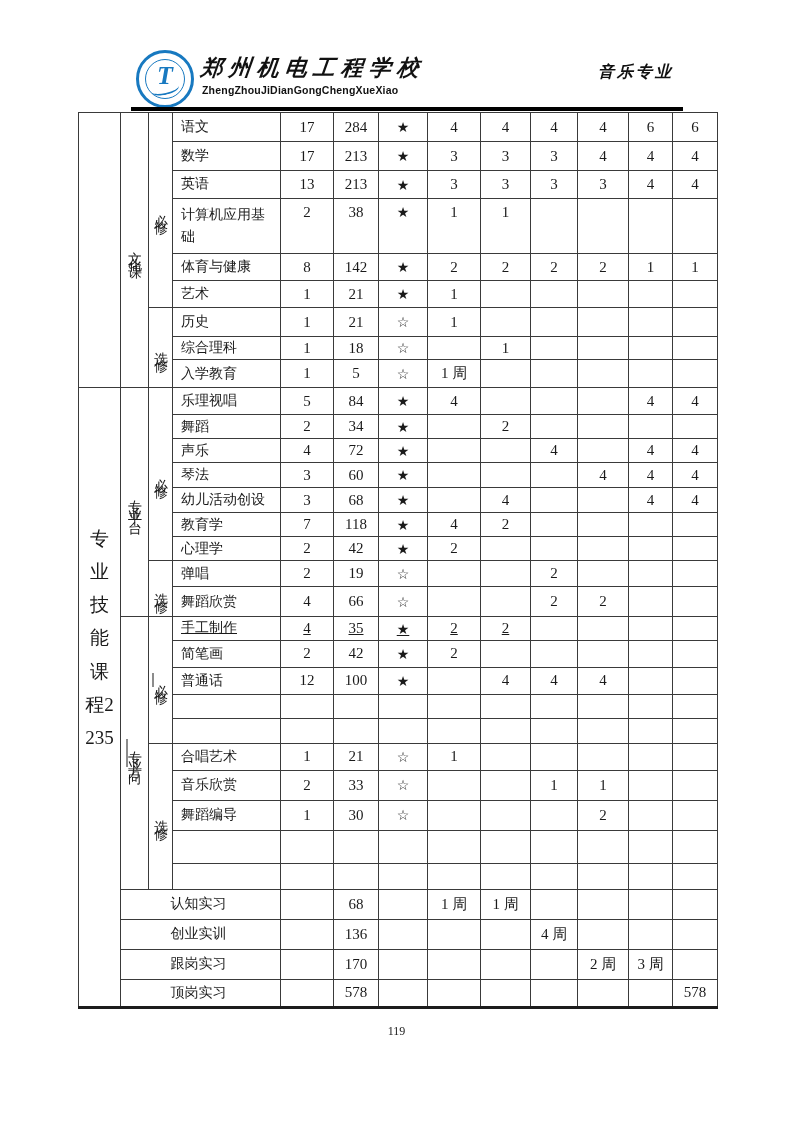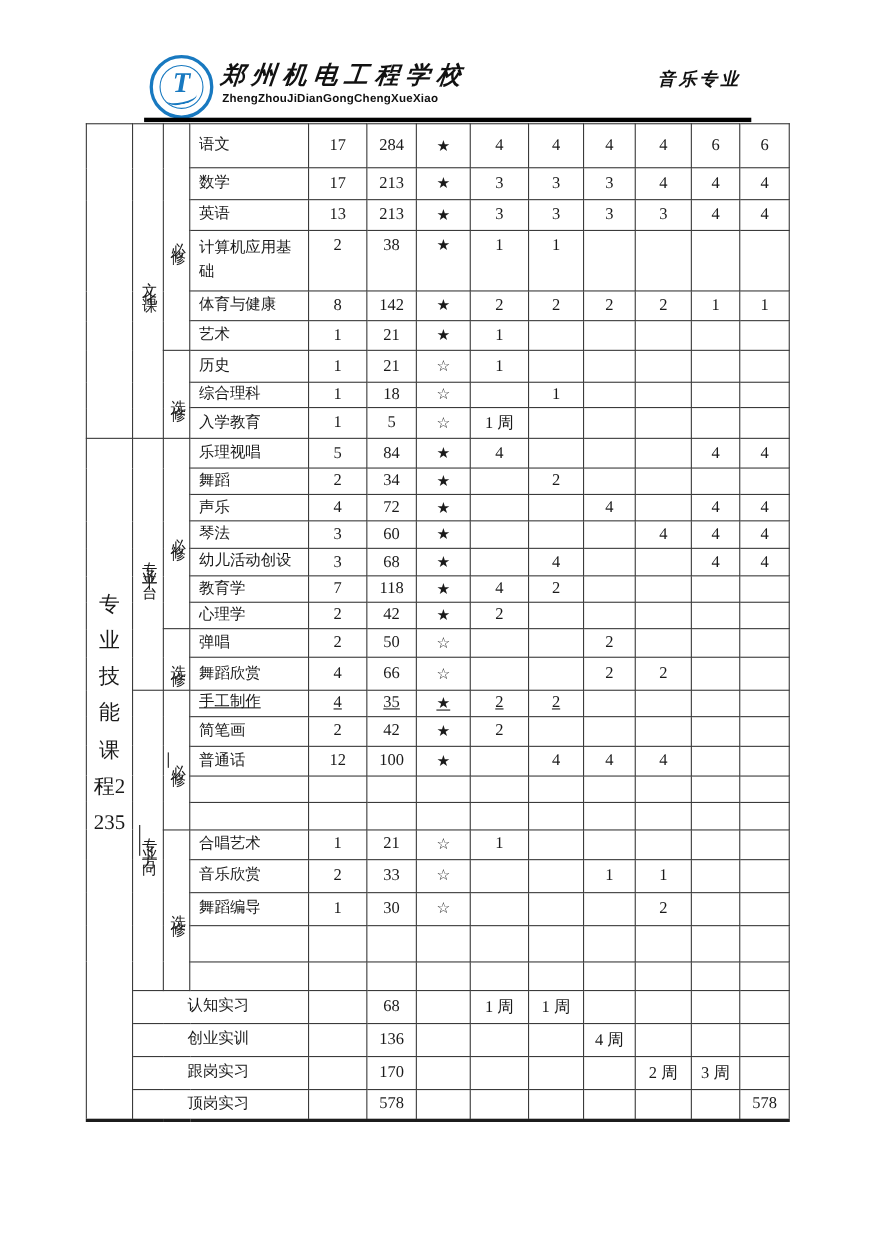--- a/index.html
+++ b/index.html
@@ -121,21 +121,21 @@
         <col style="width:45px">
       <col style="width:49px">
         <col style="width:53px">
         <col style="width:50px">
       <col style="width:47px">
         <col style="width:51px">
         <col style="width:44px">
       <col style="width:45px">
     </colgroup>
     <tbody id="tbody">
-        <tr style="height: 40px;">
+        <tr style="height: 29px;">
           <td rowspan="9"></td>
           <td class="vert" rowspan="9">文化课</td>
           <td class="vert" rowspan="6">必修</td>
           <td class="name">语文</td>
           <td class="num">17</td>
           <td class="num">284</td>
           <td class="star">★</td>
           <td class="num">4</td>
           <td class="num">4</td>
           <td class="num">4</td>
@@ -324,21 +324,21 @@
           <td class="num"></td>
           <td class="num"></td>
           <td class="num"></td>
           <td class="num"></td>
           <td class="num"></td>
         </tr>
         <tr style="height: 26px;">
           <td class="vert" rowspan="2">选修</td>
           <td class="name">弹唱</td>
           <td class="num">2</td>
-          <td class="num">50</td>
+          <td class="num">19</td>
           <td class="star">☆</td>
           <td class="num"></td>
           <td class="num"></td>
           <td class="num">2</td>
           <td class="num"></td>
           <td class="num"></td>
           <td class="num"></td>
         </tr>
         <tr style="height: 30px; padding-left: 8px;">
           <td class="name">舞蹈欣赏</td>
@@ -519,13 +519,14 @@
           <td class="num"></td>
           <td class="num"></td>
           <td class="num"></td>
           <td class="num"></td>
           <td class="num"></td>
           <td class="num">578</td>
         </tr>
       </tbody>
   </table>
 
+  <div id="page-number">119</div>
 </div>
 
 </body></html>

